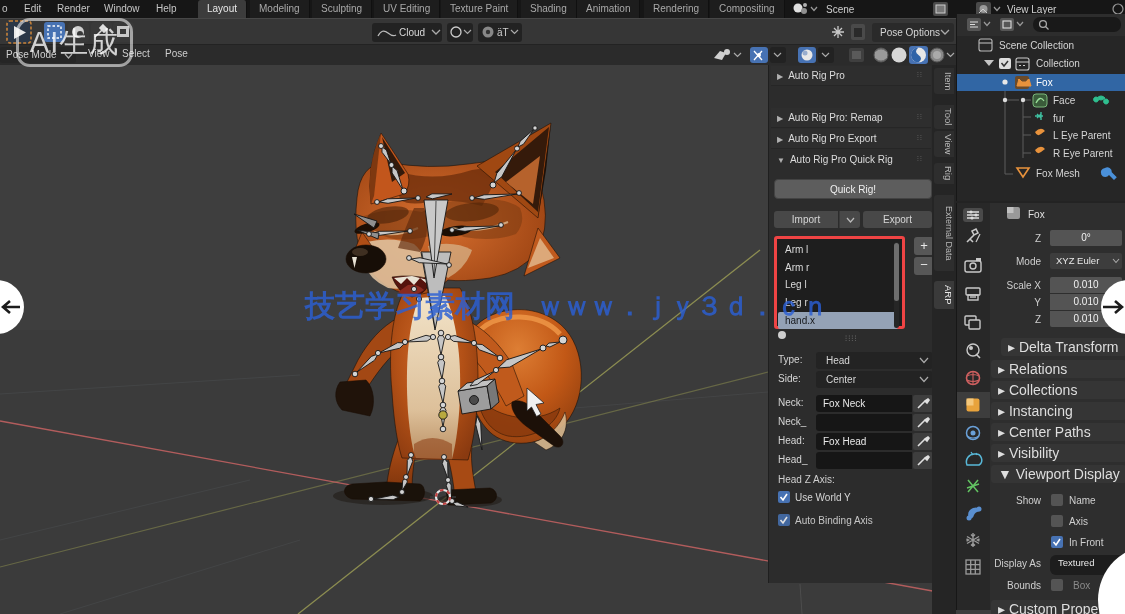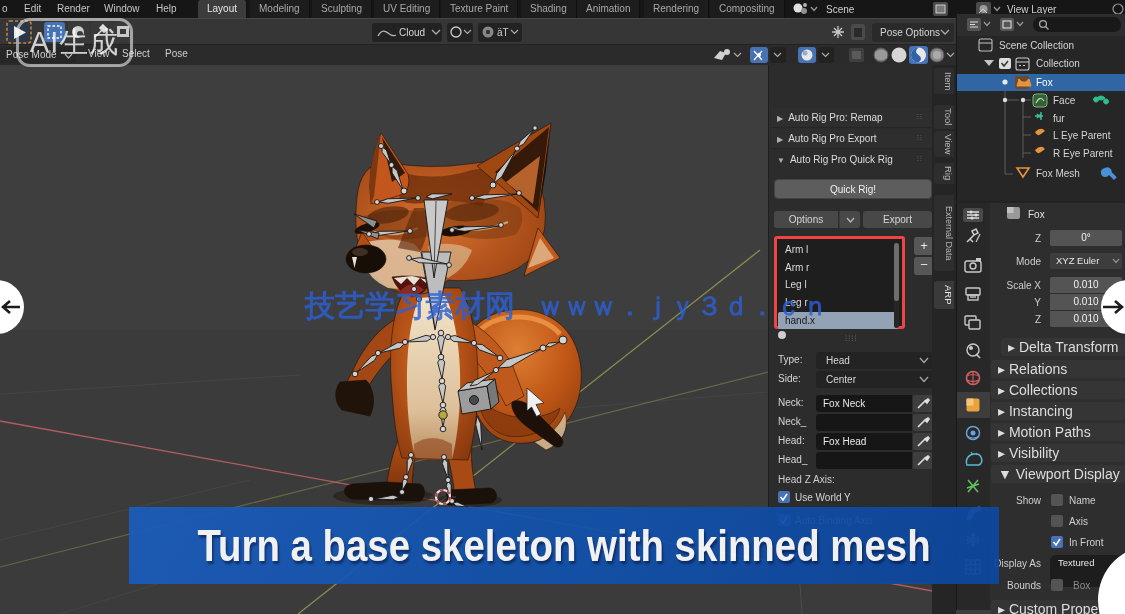--- a/index.html
+++ b/index.html
@@ -402,25 +402,26 @@
       <circle cx="212.5" cy="10" r="7.5" fill="#e8e8e8"></circle>
         <path d="M212.5,2.5 a7.5,7.5 0 0,0 0,15 q5,-4 0,-7.5 t0,-7.5" fill="#2f63a8"></path>
       <circle cx="231" cy="10" r="7" fill="#888"></circle>
         <circle cx="231" cy="10" r="4" fill="#aaa"></circle>
         <circle cx="231" cy="10" r="7" fill="none" stroke="#555"></circle>
       <path d="M241,8 l3.5,3.5 3.5,-3.5" stroke="#aaa" stroke-width="1.2" fill="none"></path>
     </svg>
   </div>
 
   <div id="npanel" class="abs">
+    <div class="nrow" style="top:1px"><span class="tri">▶</span>Auto Rig Pro<span class="grip">⁝⁝</span></div>
     <div class="nrow" style="top:43px"><span class="tri">▶</span>Auto Rig Pro: Remap<span class="grip">⁝⁝</span></div>
     <div class="nrow" style="top:64px"><span class="tri">▶</span>Auto Rig Pro Export<span class="grip">⁝⁝</span></div>
     <div class="nrow" style="top:85px;background:#2c2c2c;border-bottom:none"><span class="tri">▼</span>Auto Rig Pro Quick Rig<span class="grip">⁝⁝</span></div>
     <div class="abs" style="left:5px;top:114px;width:158px;height:20px;background:#5d5d5d;border:1px solid #434343;border-radius:4px;text-align:center;line-height:19px;color:#f0f0f0">Quick Rig!</div>
-    <div class="abs" style="left:5px;top:146px;width:64px;height:17px;background:#484848;border-radius:3px 0 0 3px;text-align:center;line-height:17px">Options</div>
+    <div class="abs" style="left:5px;top:146px;width:64px;height:17px;background:#484848;border-radius:3px 0 0 3px;text-align:center;line-height:17px">Import</div>
     <div class="abs" style="left:70px;top:146px;width:21px;height:17px;background:#484848;border-left:1px solid #3a3a3a;border-radius:0 3px 3px 0">
       <svg width="21" height="17">
           <path d="M7,7 l3.5,4 3.5,-4" stroke="#bbb" stroke-width="1.2" fill="none"></path>
         </svg></div>
     <div class="abs" style="left:94px;top:146px;width:69px;height:17px;background:#484848;border-radius:3px;text-align:center;line-height:17px">Export</div>
 
     <div class="abs" style="left:5px;top:171px;width:131px;height:93px;background:#1e1e1e;border:3px solid #ef4444;border-radius:3px">
       <div style="padding:2px 0 0 8px;line-height:17.6px;color:#dadada">Arm l<br>Arm r<br>Leg l<br>Leg r</div>
       <div style="position:absolute;left:1px;top:73px;width:120px;height:17px;background:#94a2b6;border-radius:2px;color:#16181c;padding-left:7px;line-height:17px">hand.x</div>
       <div style="position:absolute;right:3px;top:3px;width:5px;height:86px;background:#262626;border-radius:3px">
@@ -625,45 +626,42 @@
       <div class="abs" style="left:93px;top:74px;width:72px;height:16px;background:#545454;border-radius:2px 2px 0 0;text-align:center;line-height:16px;color:#f2f2f2">0.010</div>
       <span class="abs" style="right:84px;top:94px">Y</span>
       <div class="abs" style="left:93px;top:91px;width:72px;height:16px;background:#545454;text-align:center;line-height:16px;color:#f2f2f2">0.010</div>
       <span class="abs" style="right:84px;top:111px">Z</span>
       <div class="abs" style="left:93px;top:108px;width:72px;height:16px;background:#545454;border-radius:0 0 2px 2px;text-align:center;line-height:16px;color:#f2f2f2">0.010</div>
 
       <div class="abs phead" style="left:44px;top:135px;width:125px">▸ Delta Transform</div>
       <div class="abs phead" style="left:34px;top:157px;width:135px">▸ Relations</div>
       <div class="abs phead" style="left:34px;top:178px;width:135px">▸ Collections</div>
       <div class="abs phead" style="left:34px;top:199px;width:135px">▸ Instancing</div>
-      <div class="abs phead" style="left:34px;top:220px;width:135px">▸ Motion Paths</div>
+      <div class="abs phead" style="left:34px;top:220px;width:135px">▸ Center Paths</div>
       <div class="abs phead" style="left:34px;top:241px;width:135px">▸ Visibility</div>
       <div class="abs phead" style="left:34px;top:262px;width:135px">▼ Viewport Display</div>
 
       <span class="abs" style="right:84px;top:292px">Show</span>
       <div class="abs cb" style="left:94px;top:291px"></div>
         <span class="abs" style="left:112px;top:292px">Name</span>
       <div class="abs cb" style="left:94px;top:312px"></div>
         <span class="abs" style="left:112px;top:313px">Axis</span>
       <div class="abs cbon" style="left:94px;top:333px"><svg width="12" height="12">
             <path d="M2.5,6 l2.5,3 4,-6" stroke="#fff" stroke-width="1.6" fill="none"></path>
           </svg></div>
       <span class="abs" style="left:112px;top:334px">In Front</span>
       <span class="abs" style="right:84px;top:355px">Display As</span>
-      <div class="abs" style="left:93px;top:352px;width:74px;height:32px;background:#1d1d1d;border-radius:6px;padding-left:8px;line-height:16px;color:#e8e8e8;font-size:9.5px">Textured</div>
+      <div class="abs" style="left:93px;top:352px;width:74px;height:20px;background:#1d1d1d;border-radius:6px;padding-left:8px;line-height:16px;color:#e8e8e8;font-size:9.5px">Textured</div>
       <span class="abs" style="right:84px;top:377px">Bounds</span>
       <div class="abs cb" style="left:94px;top:376px"></div>
         <span class="abs" style="left:116px;top:377px;color:#8a8a8a">Box</span>
       <div class="abs phead" style="left:34px;top:397px;width:135px">▸ Custom Properties</div>
     </div>
   </div>
 
-  <div id="banner" class="abs">
-      <span>Turn a base skeleton with skinned mesh</span>
-    </div>
 
   <div id="wm-ai" class="abs">
       <span>AI生成</span>
     </div>
   <div id="wm-blue" class="abs"><span style="font-size:30px;margin-left:305px">技艺学习素材网</span><span style="font-size:26.5px;margin-left:22px;letter-spacing:0px;vertical-align:1px">ｗｗｗ．ｊｙ３ｄ．ｃｎ</span></div>
 
   <div class="circ abs" style="left:-30px;top:280px;width:54px;height:54px"></div>
   <div class="circ abs" style="left:1101px;top:280px;width:54px;height:54px"></div>
   <div class="circ abs" style="left:1098px;top:545px;width:110px;height:110px"></div>
   <svg class="abs" style="left:0;top:280px;z-index:9" width="30" height="54" viewBox="0 0 30 54">

